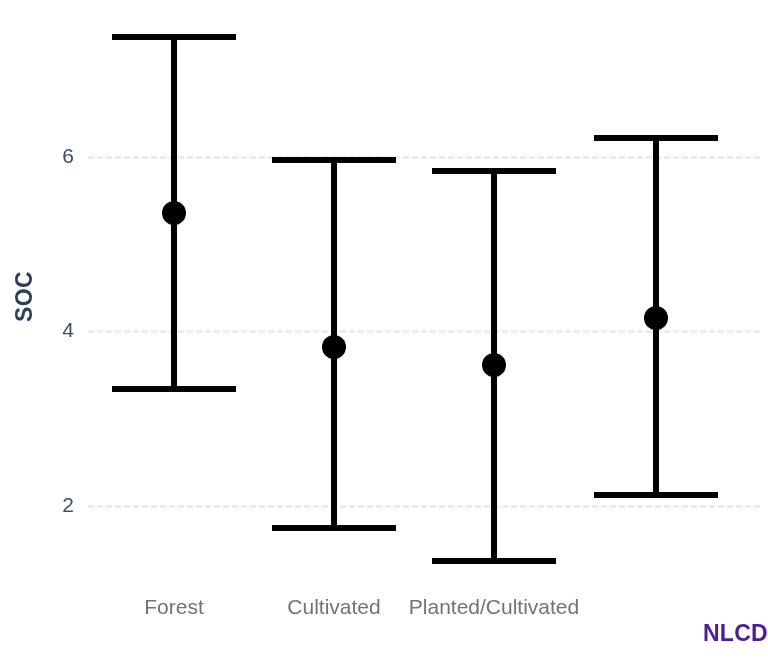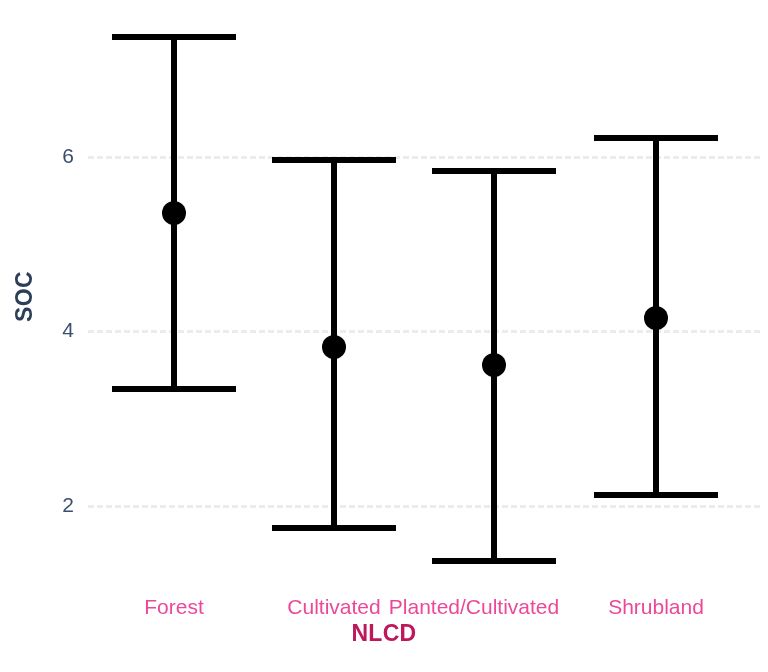--- a/index.html
+++ b/index.html
@@ -44,24 +44,24 @@
     position: relative;
     top: -40px;
   }
 
   
   .x-axis-title {
     position: absolute;
     left: 0;
     width: 768px;
     top: 620px;
-    text-align: center;
+    text-align: right;
     font-size: 23px;
     font-weight: bold;
-    color: #be185d;
+    color: #4c1d95;
     letter-spacing: 0.3px;
   }
 
   
   .panel {
     position: absolute;
     left: 0px;
     top: 0px;
     width: 768px;
     height: 580px;
@@ -109,21 +109,21 @@
     background: #000000;
     transform: translate(-50%, -50%);
   }
 
   
   .x-tick-label {
     position: absolute;
     top: 595px;
     text-align: center;
     font-size: 21px;
-    color: #ec4899;
+    color: #737373;
     transform: translateX(-50%);
     white-space: nowrap;
   }
 </style>
 </head>
 <body>
 
 <div id="chart-root">
 
   <div class="y-axis-title">
@@ -165,18 +165,17 @@
       <div class="cap" style="left:656px; top:135px; width:124px;"></div>
       <div class="stem" style="left:656px; top:135px; height:363px;"></div>
       <div class="cap" style="left:656px; top:492px; width:124px;"></div>
       <div class="point" style="left:656px; top:318px;"></div>
     </div>
 
   </div>
 
   <div class="x-tick-label" style="left:174px;">Forest</div>
   <div class="x-tick-label" style="left:334px;">Cultivated</div>
-  <div class="x-tick-label" style="left:474px;text-align:center;">Planted/Cultivated</div>
-  <div class="x-tick-label" style="left:656px;">Shrubland</div>
+  <div class="x-tick-label" style="left:494px;text-align:center;">Planted/Cultivated</div>
 
   <div class="x-axis-title">NLCD</div>
 
 </div>
 
 </body></html>

